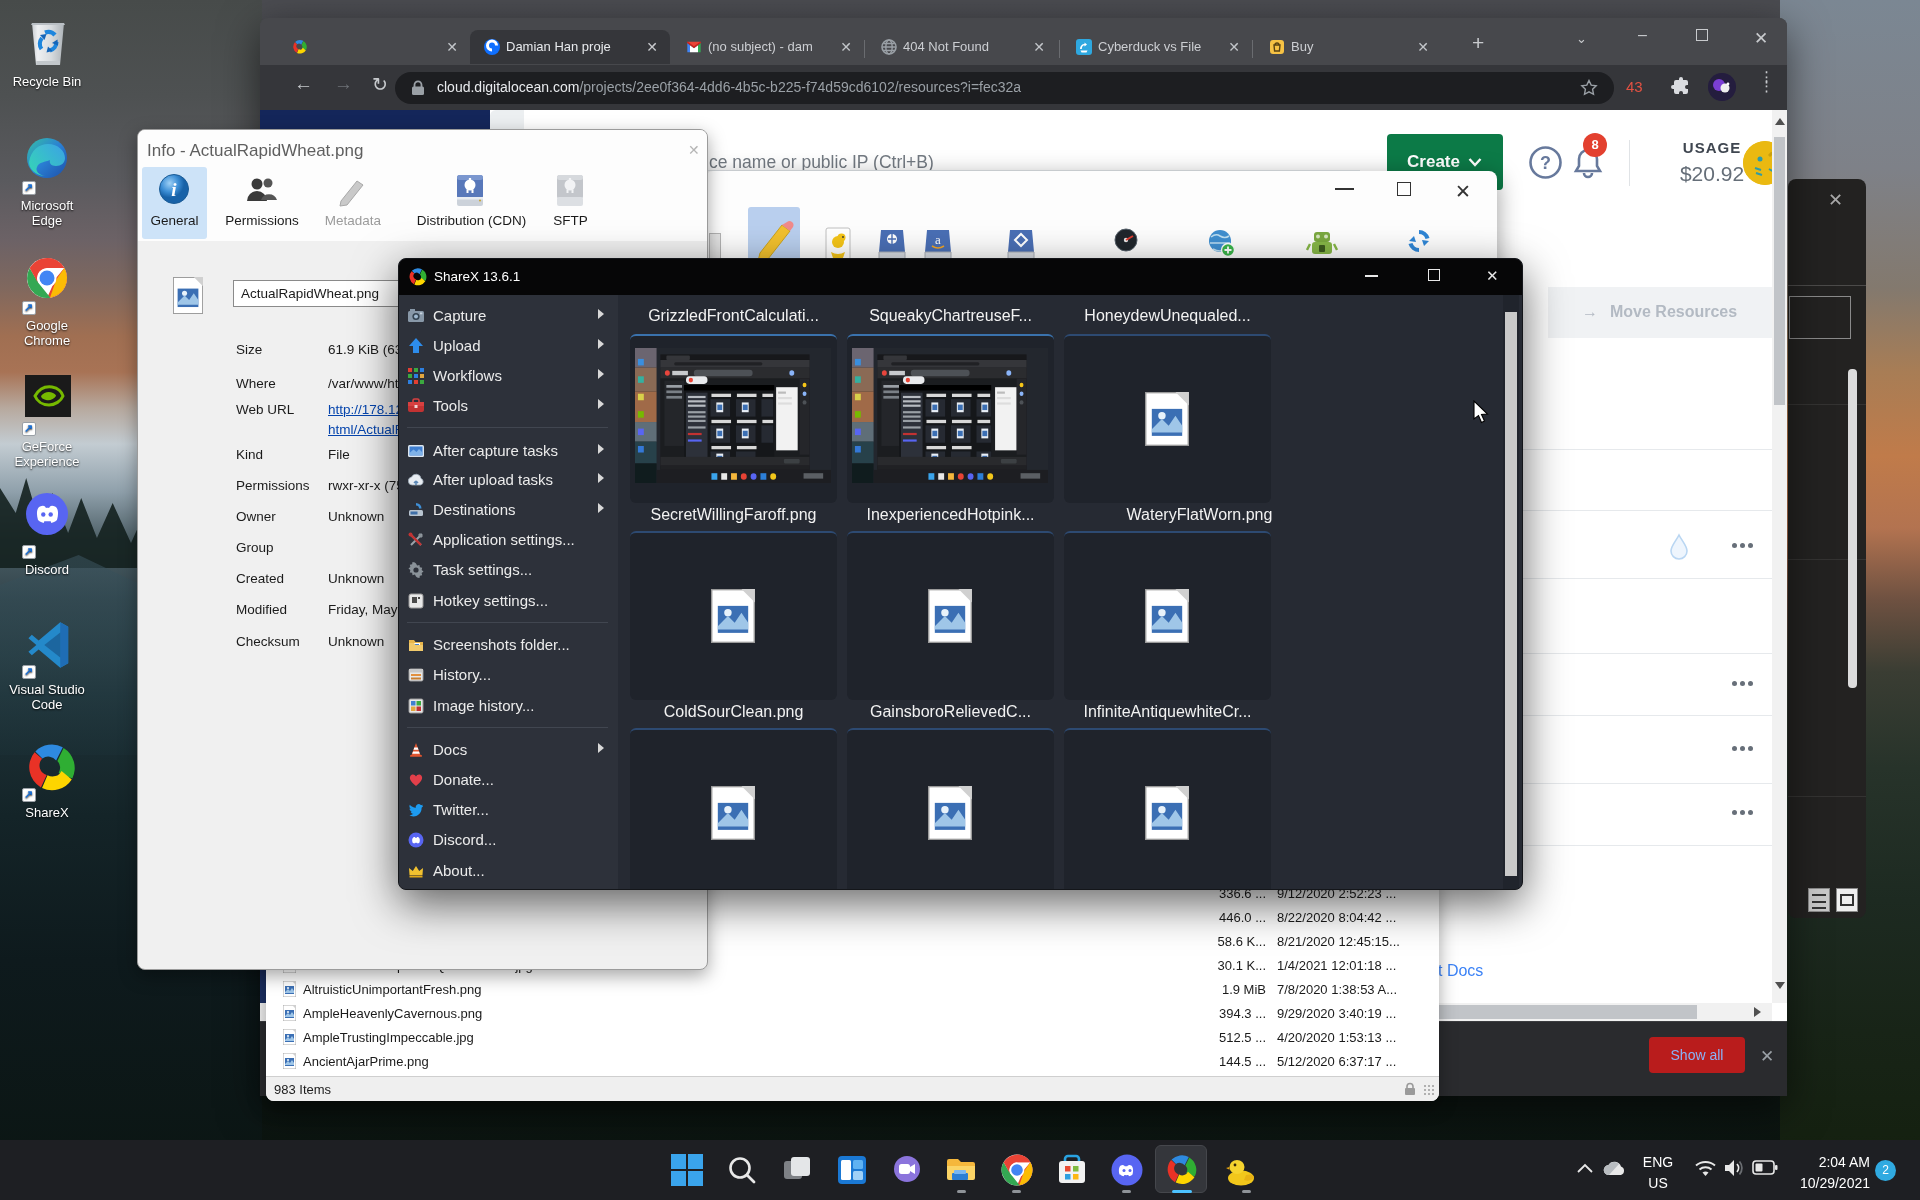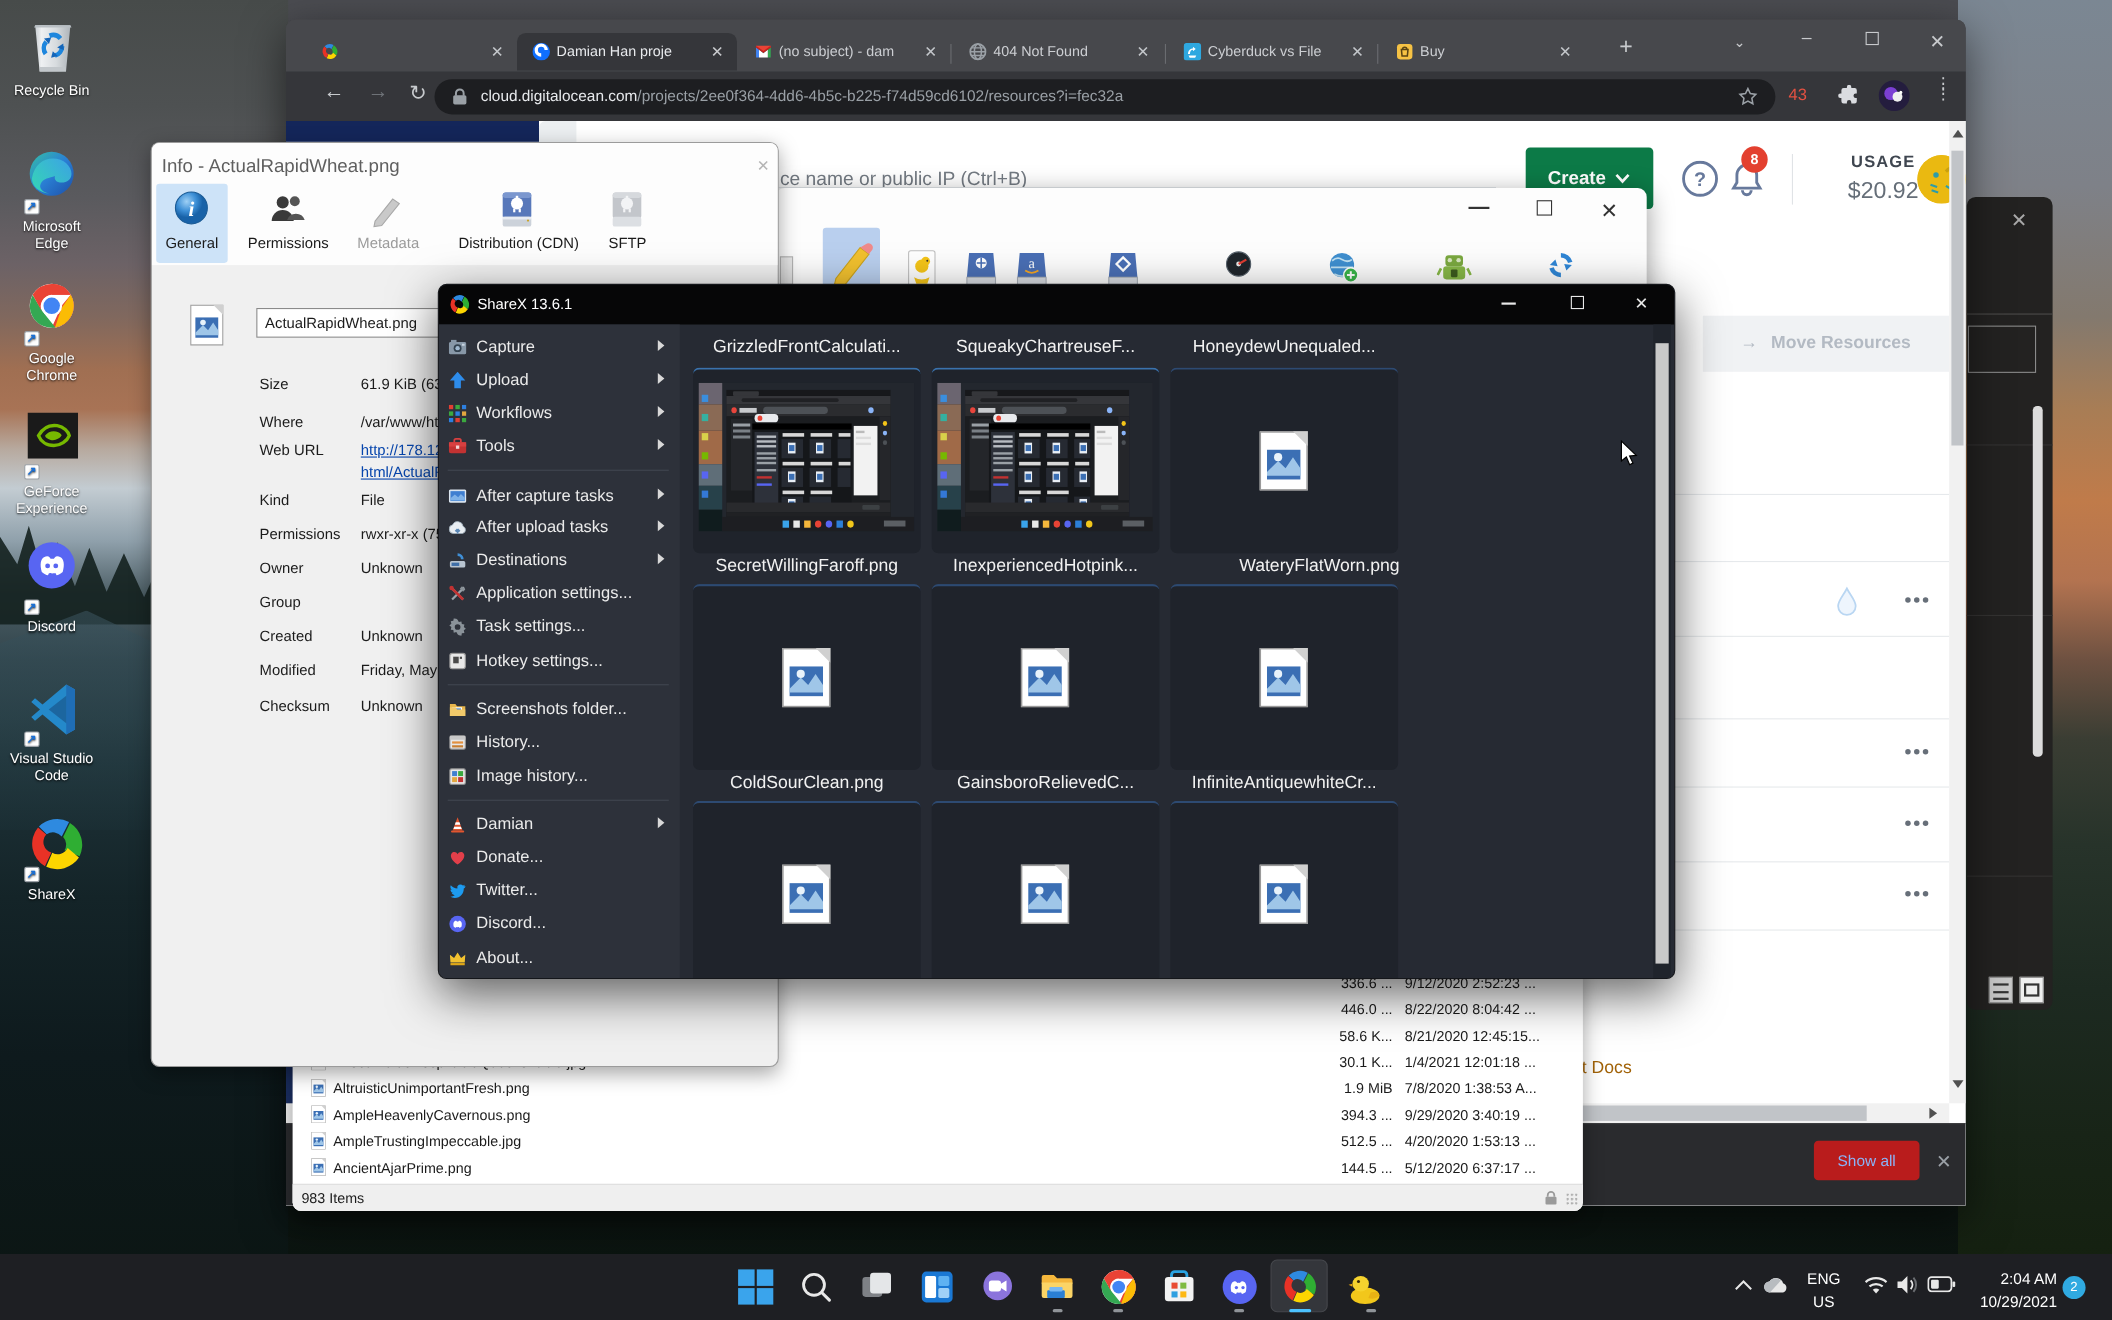--- a/index.html
+++ b/index.html
@@ -380,21 +380,21 @@
       <div class="dots3" style="left:1472px; top:636px;">
           <i></i>
           <i></i>
           <i></i>
         </div>
       <div class="dots3" style="left:1472px; top:700px;">
           <i></i>
           <i></i>
           <i></i>
         </div>
-      <div class="abs" style="left:1178px; top:852px; font-size:16px; color:#a16207;">t Docs</div>
+      <div class="abs" style="left:1178px; top:852px; font-size:16px; color:#3b82f6;">t Docs</div>
 
       <div class="abs" style="left:1512px; top:0px; width:15px; height:893px; background:#f1f1f1;"></div>
       <div class="abs" style="left:1515px; top:8px; width:0; height:0; border-bottom:7px solid #505050; border-left:5px solid transparent; border-right:5px solid transparent;"></div>
       <div class="abs" style="left:1514px; top:27px; width:11px; height:268px; background:#c1c4c8;"></div>
       <div class="abs" style="left:1515px; top:872px; width:0; height:0; border-top:7px solid #505050; border-left:5px solid transparent; border-right:5px solid transparent;"></div>
 
       <div class="abs" style="left:0px; top:893px; width:1512px; height:18px; background:#f1f1f1;"></div>
       <div class="abs" style="left:340px; top:895px; width:1097px; height:14px; background:#c1c4c8;"></div>
       <div class="abs" style="left:1494px; top:897px; width:0; height:0; border-left:7px solid #505050; border-top:5px solid transparent; border-bottom:5px solid transparent;"></div>
 
@@ -741,21 +741,21 @@
           </svg>
           <span class="mit">Image history...</span>
         </div>
       <div class="msep" style="top:432px;"></div>
       <div class="mi" style="top:440px;">
           <svg class="mic" viewBox="0 0 16 16">
             <path d="M8 1 L12.5 13 H3.5 Z" fill="#e0552f"></path>
             <path d="M6.3 5.5 h3.4 l.8 2.2 h-5 z M5 9.5 h6 l.8 2.2 h-7.6 z" fill="#fff"></path>
             <rect x="2" y="13" width="12" height="1.8" rx="0.9" fill="#e0552f"></rect>
           </svg>
-          <span class="mit">Damian</span>
+          <span class="mit">Docs</span>
           <span class="arr"></span>
         </div>
       <div class="mi" style="top:470px;">
           <svg class="mic" viewBox="0 0 16 16">
             <path d="M8 14 C2 9.5 1 6 2.5 3.8 C4 1.8 7 2.2 8 4.5 C9 2.2 12 1.8 13.5 3.8 C15 6 14 9.5 8 14 Z" fill="#e23f4a"></path>
           </svg>
           <span class="mit">Donate...</span>
         </div>
       <div class="mi" style="top:500px;">
           <svg class="mic" viewBox="0 0 16 16">

